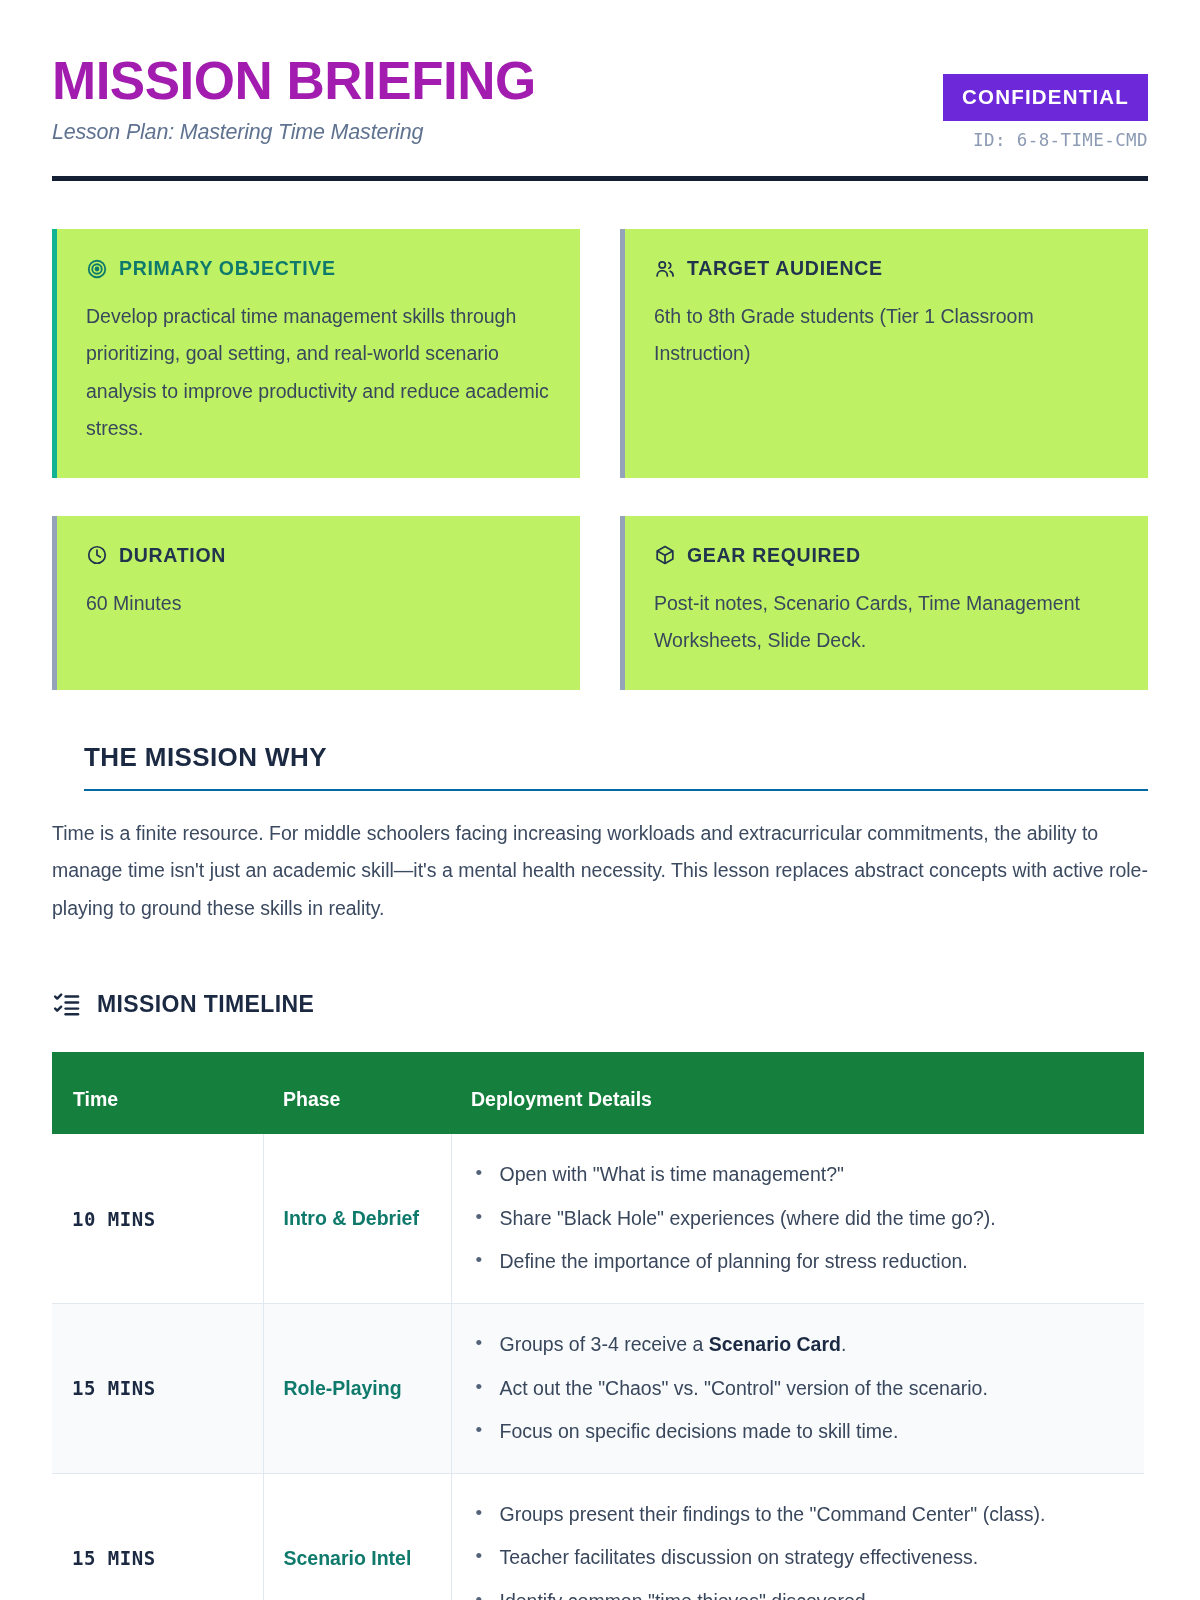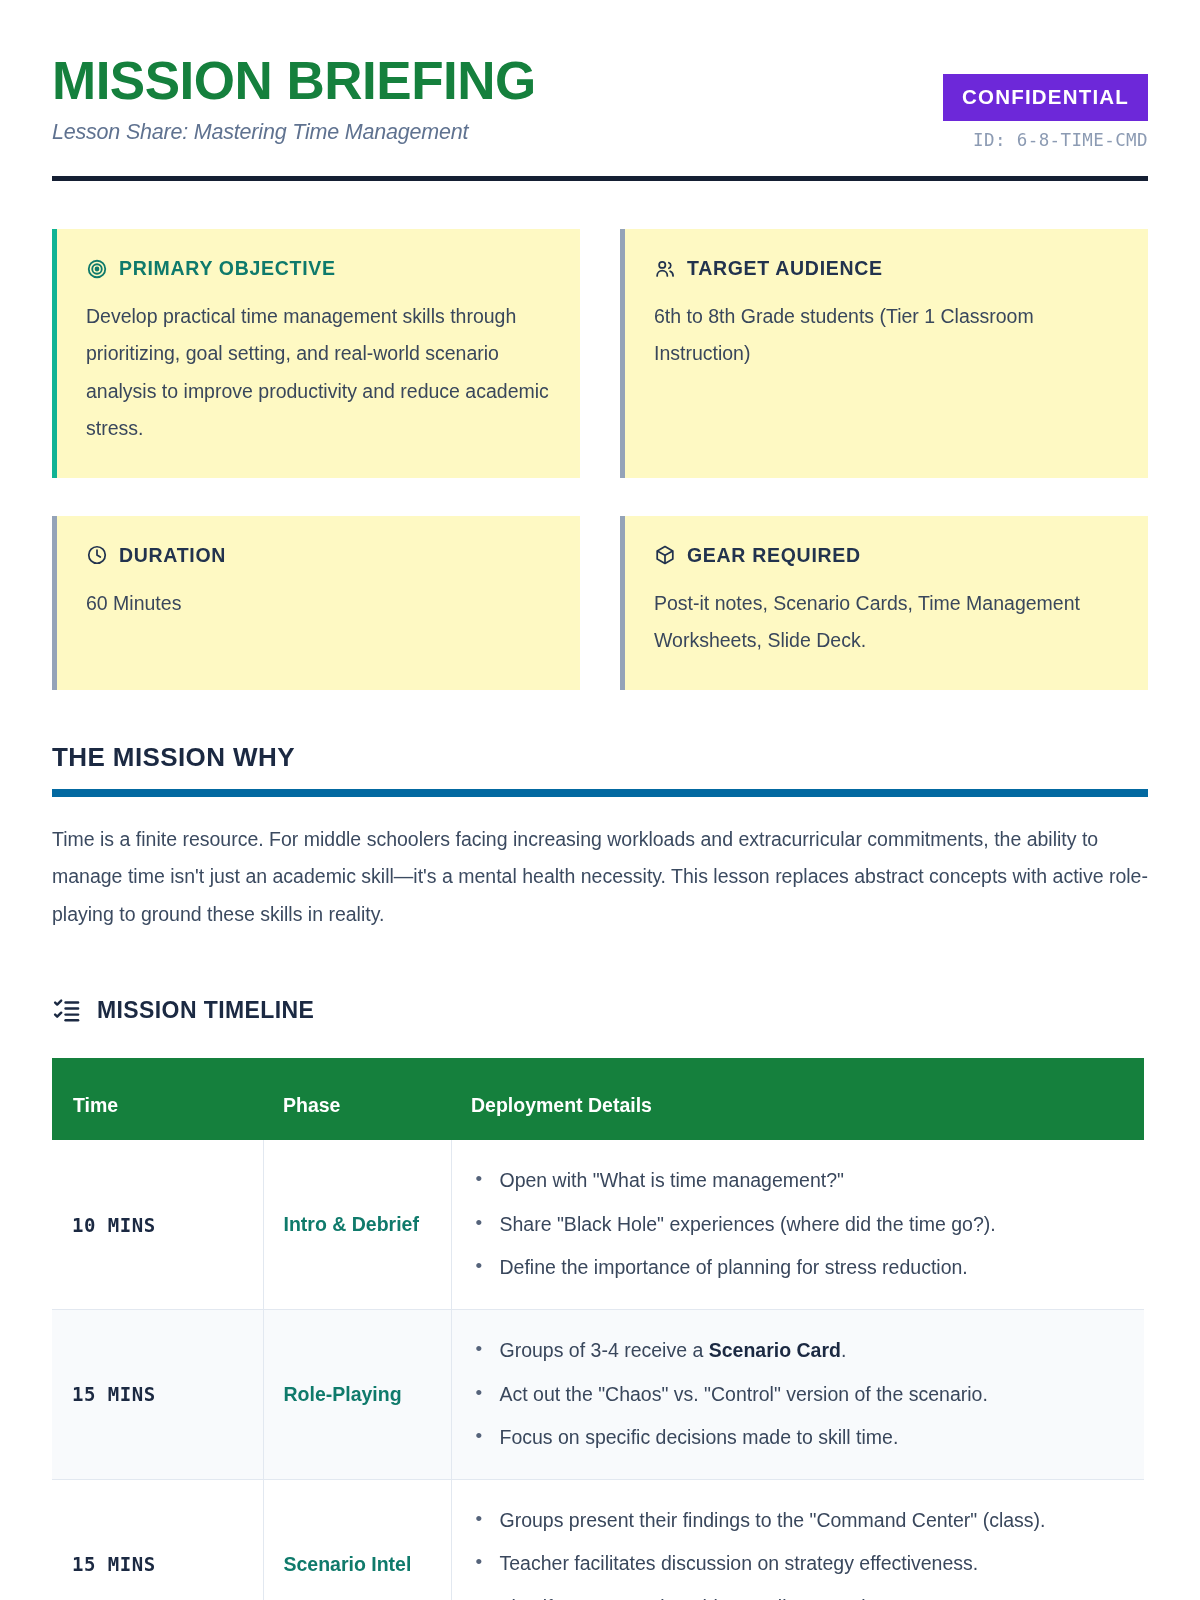--- a/index.html
+++ b/index.html
@@ -27,21 +27,21 @@
     justify-content: space-between;
   }
 
   .header-left { padding-top: 2px; }
 
   .doc-title {
     font-size: 53px;
     line-height: 1.02;
     font-weight: 700;
     letter-spacing: -0.5px;
-    color: #15803d;
+    color: #a21caf;
   }
 
   .doc-subtitle {
     margin-top: 12px;
     font-size: 21.5px;
     font-style: italic;
     font-weight: 400;
     color: #5f7290;
     letter-spacing: -0.2px;
   }
@@ -78,21 +78,21 @@
   
   .card-grid {
     margin-top: 48px;
     display: grid;
     grid-template-columns: 1fr 1fr;
     column-gap: 40px;
     row-gap: 38px;
   }
 
   .info-card {
-    background: #fef9c3;
+    background: #bef264;
     border-left: 5px solid #94a3b8;
     padding: 28px 26px 30px 29px;
     min-height: 172px;
   }
 
   .info-card.accent {
     border-left-color: #11b394;
   }
 
   .card-head {
@@ -125,21 +125,22 @@
 
   
   .section { margin-top: 52px; }
 
   .section-title {
     font-size: 26px;
     font-weight: 700;
     letter-spacing: 0.4px;
     color: #1b2942;
     padding-bottom: 16px;
-    border-bottom: 8px solid #0369a1;
+    border-bottom: 2px solid #0369a1;
+    margin-left: 32px;
   }
 
   .section-body {
     margin-top: 24px;
     font-size: 19.5px;
     line-height: 1.94;
     color: #3b4a60;
   }
 
   
@@ -232,21 +233,21 @@
   .cell-details b { font-weight: 700; color: #1b2942; }
 </style>
 </head>
 <body>
 
 <div class="page">
 
   <div class="doc-header">
     <div class="header-left">
       <h1 class="doc-title">MISSION BRIEFING</h1>
-      <div class="doc-subtitle">Lesson Share: Mastering Time Management</div>
+      <div class="doc-subtitle">Lesson Plan: Mastering Time Mastering</div>
     </div>
     <div class="header-right">
       <div class="badge">CONFIDENTIAL</div>
       <div class="doc-id">ID: 6-8-TIME-CMD</div>
     </div>
   </div>
   <div class="header-rule"></div>
 
   <div class="card-grid">
 

